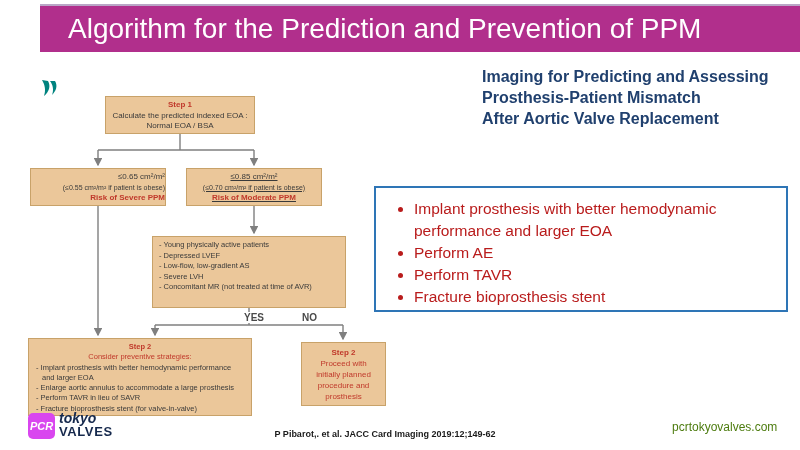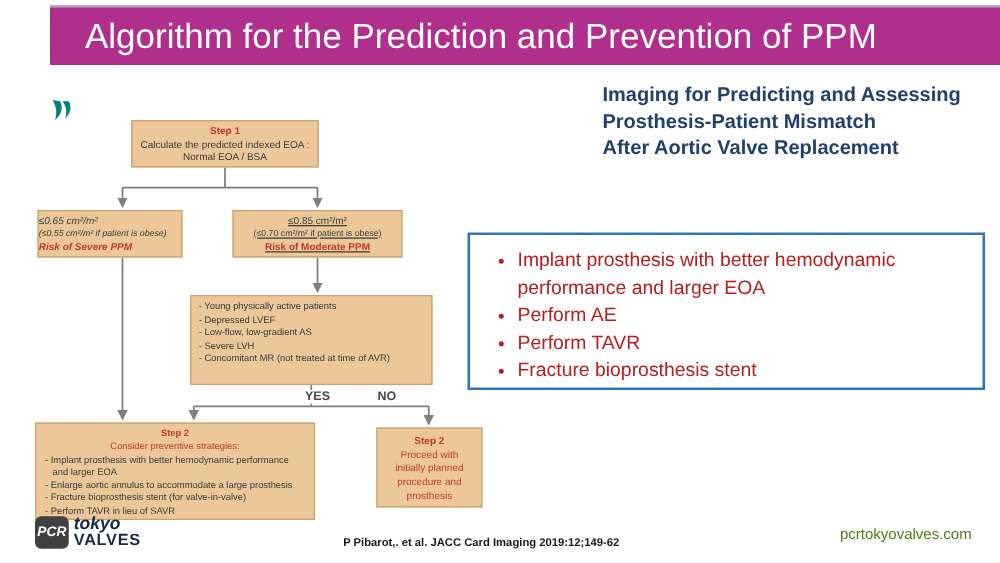--- a/index.html
+++ b/index.html
@@ -11,21 +11,21 @@
   .header-title{padding-left:28px;font-size:28px;line-height:45px;color:#ffffff;font-weight:500;
                 white-space:nowrap;}
   
   .connectors{position:absolute;top:0;left:0;width:800px;height:450px;pointer-events:none;z-index:1;}
   
   .box{position:absolute;background:#ebc79a;border:1px solid #c8a269;box-sizing:border-box;
        color:#3a3a3a;z-index:2;}
   .red{color:#c0392b;}
   .b{font-weight:700;}
   .step1{left:105px;top:96px;width:150px;height:38px;text-align:center;padding-top:3px;font-size:8px;line-height:10.5px;}
-  .sev{left:30px;top:168px;width:116px;height:38px;text-align:left;padding-top:3px;font-size:8px;line-height:10.5px;font-style:italic;}
+  .sev{left:30px;top:168px;width:136px;height:38px;text-align:right;padding-top:3px;font-size:8px;line-height:10.5px;}
   .mod{left:186px;top:168px;width:136px;height:38px;text-align:center;padding-top:3px;font-size:8px;line-height:10.5px;text-decoration:underline;}
   .small{font-size:7px;}
   .vuln{left:152px;top:236px;width:194px;height:72px;padding:3px 6px;font-size:7.5px;line-height:10.5px;}
   .vuln-title{text-align:center;}
   .prevent{left:28px;top:338px;width:224px;height:78px;padding:3px 7px;font-size:7.5px;line-height:10.3px;}
   .prevent .ctr{text-align:center;}
   .hang{padding-left:6px;text-indent:-6px;}
   .proceed{left:301px;top:342px;width:85px;height:64px;text-align:center;padding-top:4px;
            font-size:8px;line-height:11px;}
   .decision-label{position:absolute;z-index:3;font-size:10px;font-weight:700;color:#4a4a4a;
@@ -35,21 +35,21 @@
   
   .r-heading{position:absolute;left:482px;top:66px;width:312px;font-size:16px;font-weight:700;
              color:#20406e;line-height:21px;z-index:2;}
   .bullet-box{position:absolute;left:374px;top:186px;width:414px;height:126px;background:#ffffff;
               border:2px solid #2e75b6;box-sizing:border-box;z-index:2;}
   .bullet-box ul{margin:10px 0 0 0;padding-left:38px;font-size:15.5px;color:#b91c1c;line-height:22px;}
   .bullet-box li{margin:0;}
   
   .citation{position:absolute;left:255px;top:429px;width:260px;text-align:center;font-size:9px;
             font-weight:700;color:#1a1a1a;z-index:2;}
-  .pcr-badge{position:absolute;left:28px;top:413px;width:27px;height:26px;background:#404040;
+  .pcr-badge{position:absolute;left:28px;top:413px;width:27px;height:26px;background:#d946ef;
              border-radius:5px;color:#ffffff;font-weight:700;font-style:italic;font-size:11px;
              display:flex;align-items:center;justify-content:center;z-index:2;}
   .logo-tokyo{position:absolute;left:59px;top:410px;font-size:14px;font-style:italic;font-weight:600;
               color:#16294d;z-index:2;}
   .logo-valves{position:absolute;left:59px;top:424px;font-size:13px;font-weight:800;
                letter-spacing:0.6px;color:#16294d;z-index:2;}
   .website{position:absolute;left:672px;top:420px;font-size:12px;color:#4d7c0f;z-index:2;}
   .bird{position:absolute;left:38px;top:80px;width:24px;height:18px;z-index:2;}
   .bird svg{display:block;}
 </style>
@@ -116,22 +116,22 @@
   </div>
 
   <div class="decision-label yes">YES</div>
   <div class="decision-label no">NO</div>
 
   <div class="box prevent">
     <div class="red b ctr">Step 2</div>
     <div class="red ctr">Consider preventive strategies:</div>
     <div class="hang">- Implant prosthesis with better hemodynamic performance and larger EOA</div>
     <div class="hang">- Enlarge aortic annulus to accommodate a large prosthesis</div>
+    <div class="hang">- Perform TAVR in lieu of SAVR</div>
     <div class="hang">- Fracture bioprosthesis stent (for valve-in-valve)</div>
-    <div class="hang">- Perform TAVR in lieu of SAVR</div>
   </div>
 
   <div class="box proceed red">
     <div class="b">Step 2</div>
     <div>Proceed with</div>
     <div>initially planned</div>
     <div>procedure and</div>
     <div>prosthesis</div>
   </div>
 

